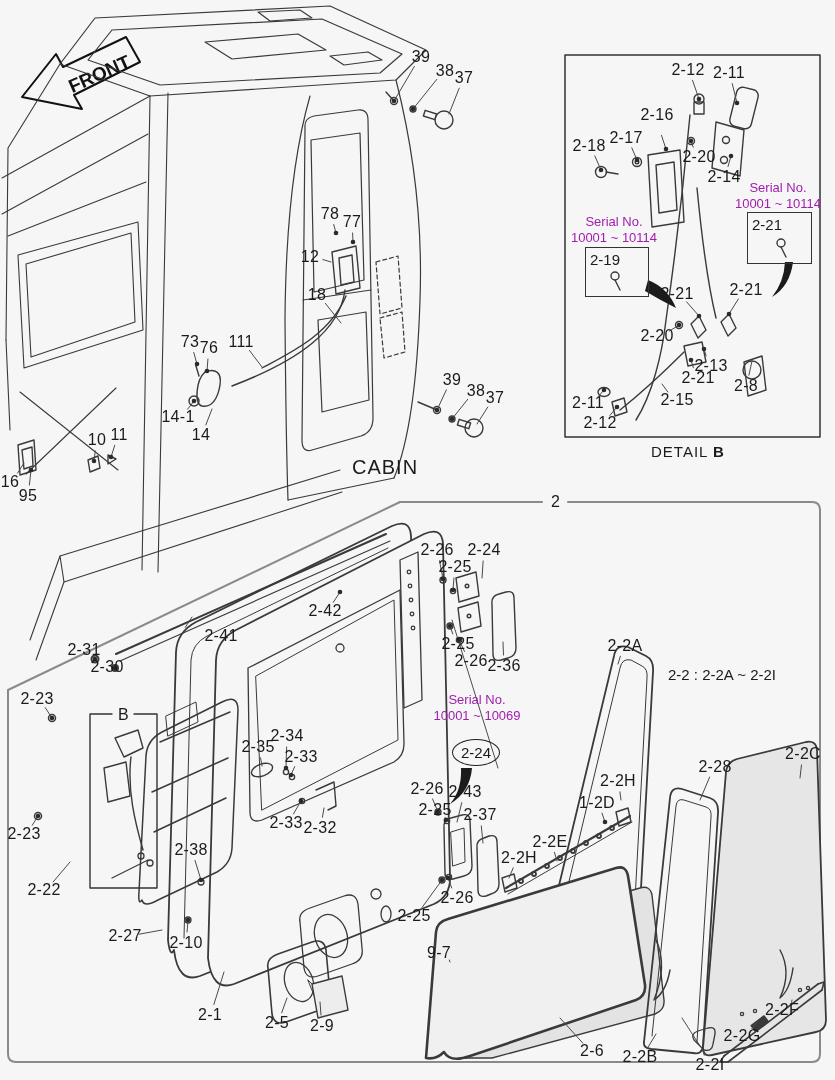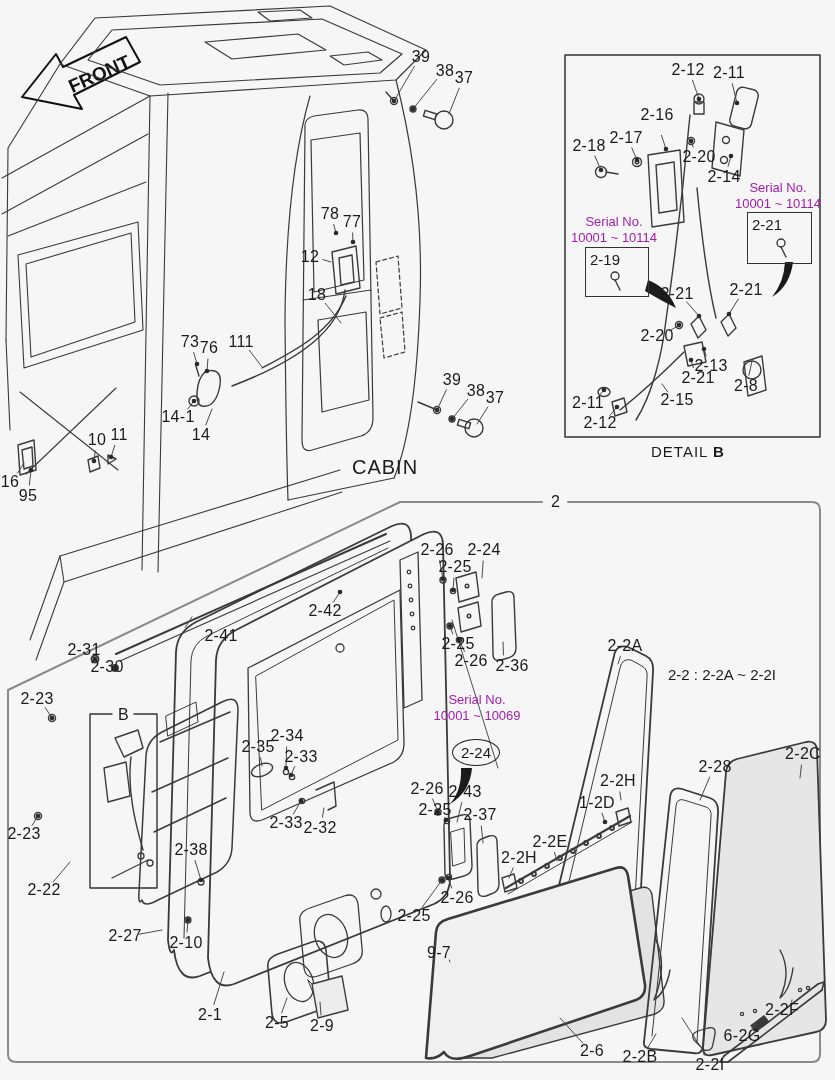--- a/index.html
+++ b/index.html
@@ -469,21 +469,21 @@
     <span class="callout" style="left: 600px; top: 423px;">2-12</span>
     <span class="callout" style="left: 437px; top: 550px;">2-26</span>
     <span class="callout" style="left: 484px; top: 550px;">2-24</span>
     <span class="callout" style="left: 455px; top: 567px;">2-25</span>
     <span class="callout" style="left: 325px; top: 611px;">2-42</span>
     <span class="callout" style="left: 184px; top: 636px; margin-left: 37px;">2-41</span>
     <span class="callout" style="left: 84px; top: 650px;">2-31</span>
     <span class="callout" style="left: 107px; top: 667px;">2-30</span>
     <span class="callout" style="left: 458px; top: 644px;">2-25</span>
     <span class="callout" style="left: 471px; top: 661px;">2-26</span>
-    <span class="callout" style="left: 504px; top: 666px; margin-left: 8px;">2-36</span>
+    <span class="callout" style="left: 504px; top: 666px;">2-36</span>
     <span class="callout" style="left: 625px; top: 646px;">2-2A</span>
     <span class="callout" style="left: 37px; top: 699px;">2-23</span>
     <span class="callout" style="left: 287px; top: 736px;">2-34</span>
     <span class="callout" style="left: 258px; top: 747px;">2-35</span>
     <span class="callout" style="left: 301px; top: 757px;">2-33</span>
     <span class="callout" style="left: 286px; top: 823px;">2-33</span>
     <span class="callout" style="left: 320px; top: 828px;">2-32</span>
     <span class="callout" style="left: 618px; top: 781px;">2-2H</span>
     <span class="callout" style="left: 597px; top: 803px;">1-2D</span>
     <span class="callout" style="left: 715px; top: 767px;">2-28</span>
@@ -501,15 +501,15 @@
     <span class="callout" style="left: 414px; top: 916px;">2-25</span>
     <span class="callout" style="left: 125px; top: 936px;">2-27</span>
     <span class="callout" style="left: 186px; top: 943px;">2-10</span>
     <span class="callout" style="left: 439px; top: 953px;">9-7</span>
     <span class="callout" style="left: 210px; top: 1015px;">2-1</span>
     <span class="callout" style="left: 277px; top: 1023px;">2-5</span>
     <span class="callout" style="left: 322px; top: 1026px;">2-9</span>
     <span class="callout" style="left: 592px; top: 1051px;">2-6</span>
     <span class="callout" style="left: 640px; top: 1057px;">2-2B</span>
     <span class="callout" style="left: 710px; top: 1065px;">2-2I</span>
-    <span class="callout" style="left: 742px; top: 1036px;">6-2G</span>
+    <span class="callout" style="left: 742px; top: 1036px;">2-2G</span>
     <span class="callout" style="left: 782px; top: 1010px;">2-2F</span>
   </div>
 
 </body></html>

